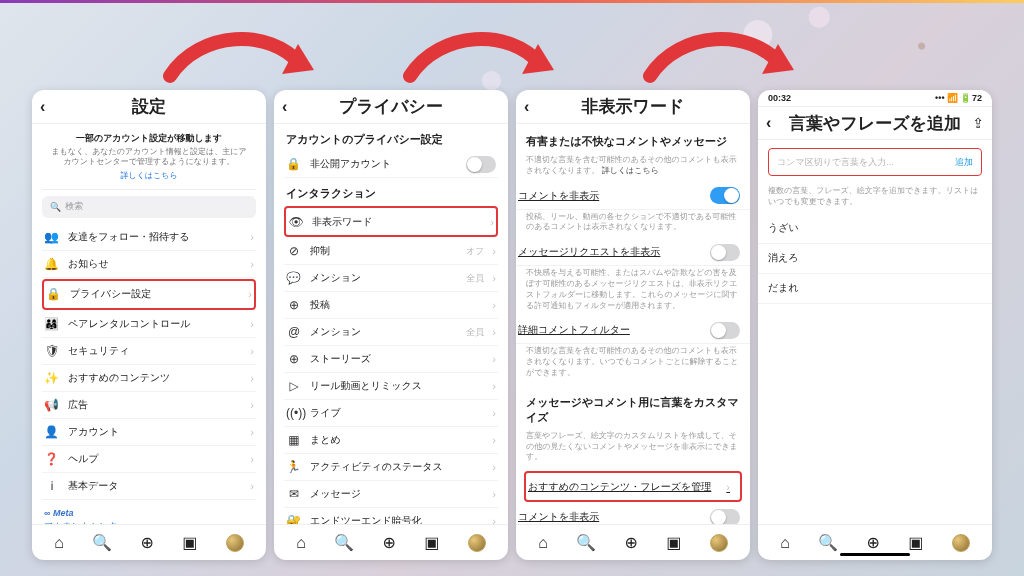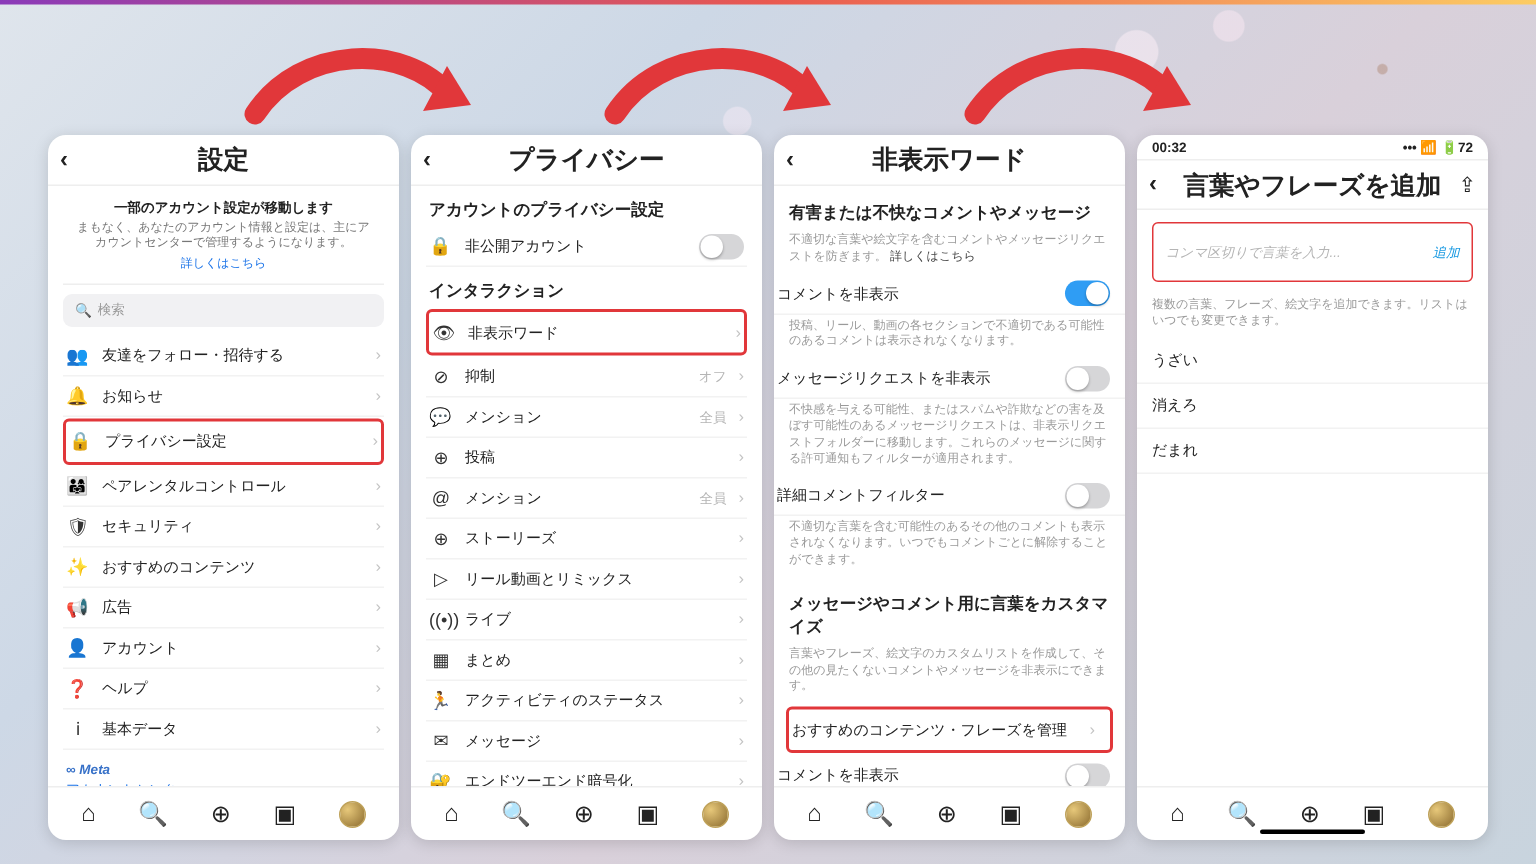--- a/index.html
+++ b/index.html
@@ -114,21 +114,21 @@
   .row .chev { font-size:11px; color:#c3c3c3; }
   .row.compact { height:27px; }
   .row.nobord { border-bottom:none; }
   .section-h {
     font-size:11px; font-weight:700;
     padding:8px 2px 4px 2px;
   }
   .section-sub { font-size:11px; font-weight:700; padding:10px 10px 4px 10px; }
   .subtext { font-size:8px; color:#9a9a9a; line-height:1.35; padding:2px 10px 6px 10px; }
   .subtext .lnk { color:#444; }
-  .row.px { padding-right:10px; }
+  .row.px { padding-right:10px;text-decoration:underline; }
   .toggle {
     width:30px; height:17px; border-radius:10px; background:#d6d6d8; position:relative;
   }
   .toggle::after { content:""; position:absolute; width:15px; height:15px; background:#fff; border-radius:50%; top:1px; left:1px; box-shadow:0 1px 2px rgba(0,0,0,0.3);}
   .toggle.on { background:#2f9df4; }
   .toggle.on::after { left:auto; right:1px; }
   .hl {
     border:2px solid #e1373a;
     border-radius:4px;
     margin:1px 0;
@@ -156,23 +156,23 @@
   }
   .arrow svg { width:100%; height:100%; overflow:visible; }
   .arrow1 { left:160px; top:24px; }
   .arrow2 { left:400px; top:24px; }
   .arrow3 { left:640px; top:24px; }
   
   .input-pill {
     margin:8px 10px;
     border:1.5px solid #e1373a;
     border-radius:4px;
-    height:40px;
+    height:28px;
     display:flex; align-items:center; justify-content:space-between;
-    padding:0 8px; font-size:9px;font-style:italic;
+    padding:0 8px; font-size:9px;
   }
   .input-pill .ph { color:#b5b5b5; }
   .input-pill .add { color:#1a9ae2; font-size:9px; }
   .wordrow { height:30px; display:flex; align-items:center; padding:0 10px; font-size:10px; border-bottom:0.5px solid #f2f2f2; }
   .homebar { position:absolute; bottom:4px; left:50%; transform:translateX(-50%); width:70px; height:3px; background:#000; border-radius:2px; }
 </style>
 </head>
 <body>
 
 <div class="top-gradient"></div>
@@ -378,21 +378,21 @@
 
   <div class="phone">
     <div class="phone-header">
       <div class="back">
           <span>‹</span>
         </div>
       <div class="title">非表示ワード</div>
     </div>
     <div class="scroll nopad">
       <div class="section-sub">有害または不快なコメントやメッセージ</div>
-      <div class="subtext"><span>不適切な言葉や絵文字を含むコメントやメッセージリクエストを防ぎます。</span> <span class="lnk">詳しくはこちら</span></div>
+      <div class="subtext"><span>不適切な言葉を含む可能性のあるその他のコメントも表示されなくなります。</span> <span class="lnk">詳しくはこちら</span></div>
       <div id="s3rows1">
           <div>
             <div class="row px compact">
               <span class="rlabel">コメントを非表示</span>
               <span class="toggle on"></span>
             </div>
             <div class="subtext">投稿、リール、動画の各セクションで不適切である可能性のあるコメントは表示されなくなります。</div>
           </div>
           <div>
             <div class="row px compact">

